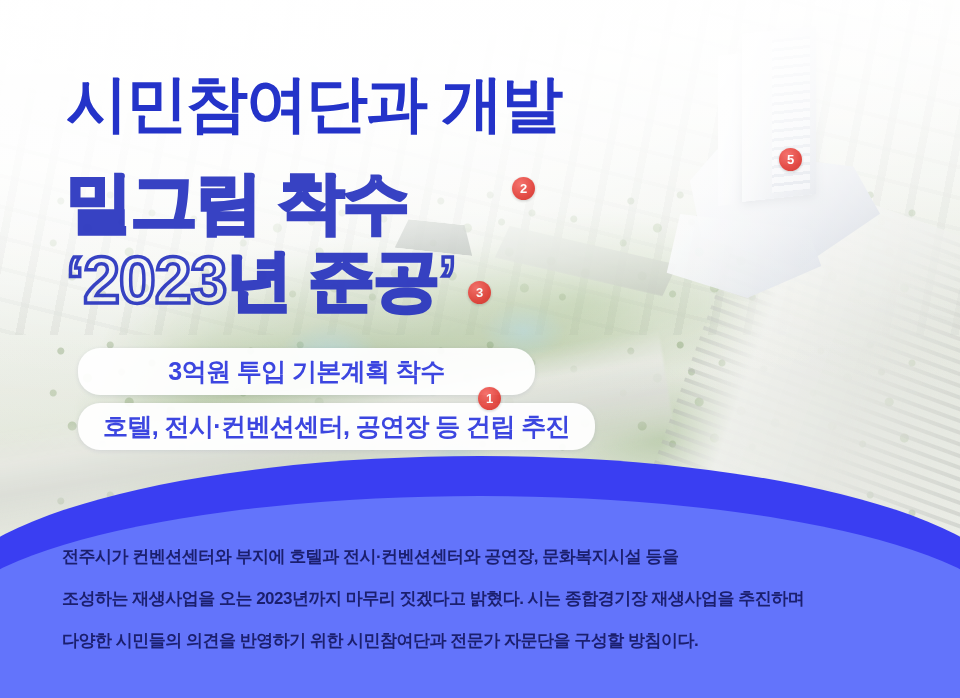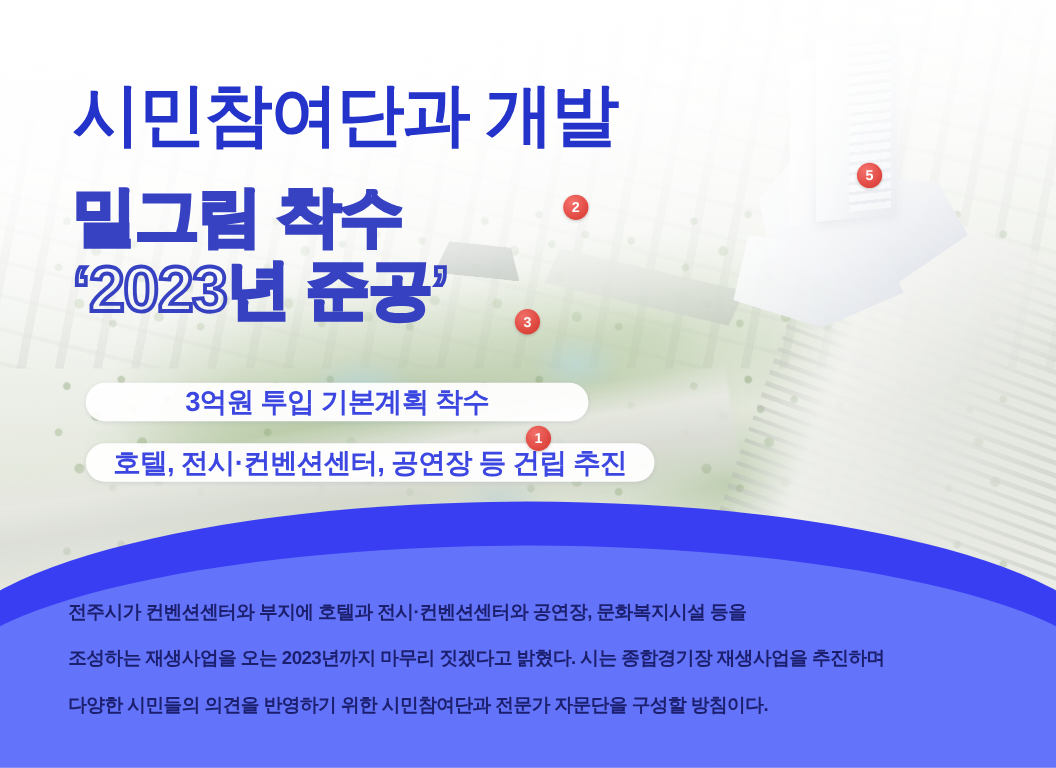--- a/index.html
+++ b/index.html
@@ -243,34 +243,34 @@
     left: 66px; top: 62px;
     font-size: 62px;
     font-weight: 900;
     letter-spacing: -2px;
     color: #2433c9;
     white-space: nowrap;
   }
   .title-sub {
     position: absolute;
     left: 66px;
-    font-size: 58px;
+    font-size: 66px;
     font-weight: 700;
     letter-spacing: -1px;
     white-space: nowrap;
     color: transparent;
     -webkit-text-stroke: 3.5px rgba(38,50,190,.92);
   }
   .title-sub.l1 { top: 158px; }
-  .title-sub.l2 { top: 225px; }
+  .title-sub.l2 { top: 236px; }
 
   
   .pill {
     position: absolute;
-    height: 35px;
+    height: 47px;
     background: rgba(255,255,255,.94);
     border-radius: 22px;
     display: flex;
     align-items: center;
     justify-content: center;
     color: #3c46e0;
     font-weight: 700;
     letter-spacing: -.6px;
     box-shadow: 0 1px 4px rgba(90,100,150,.14);
   }

